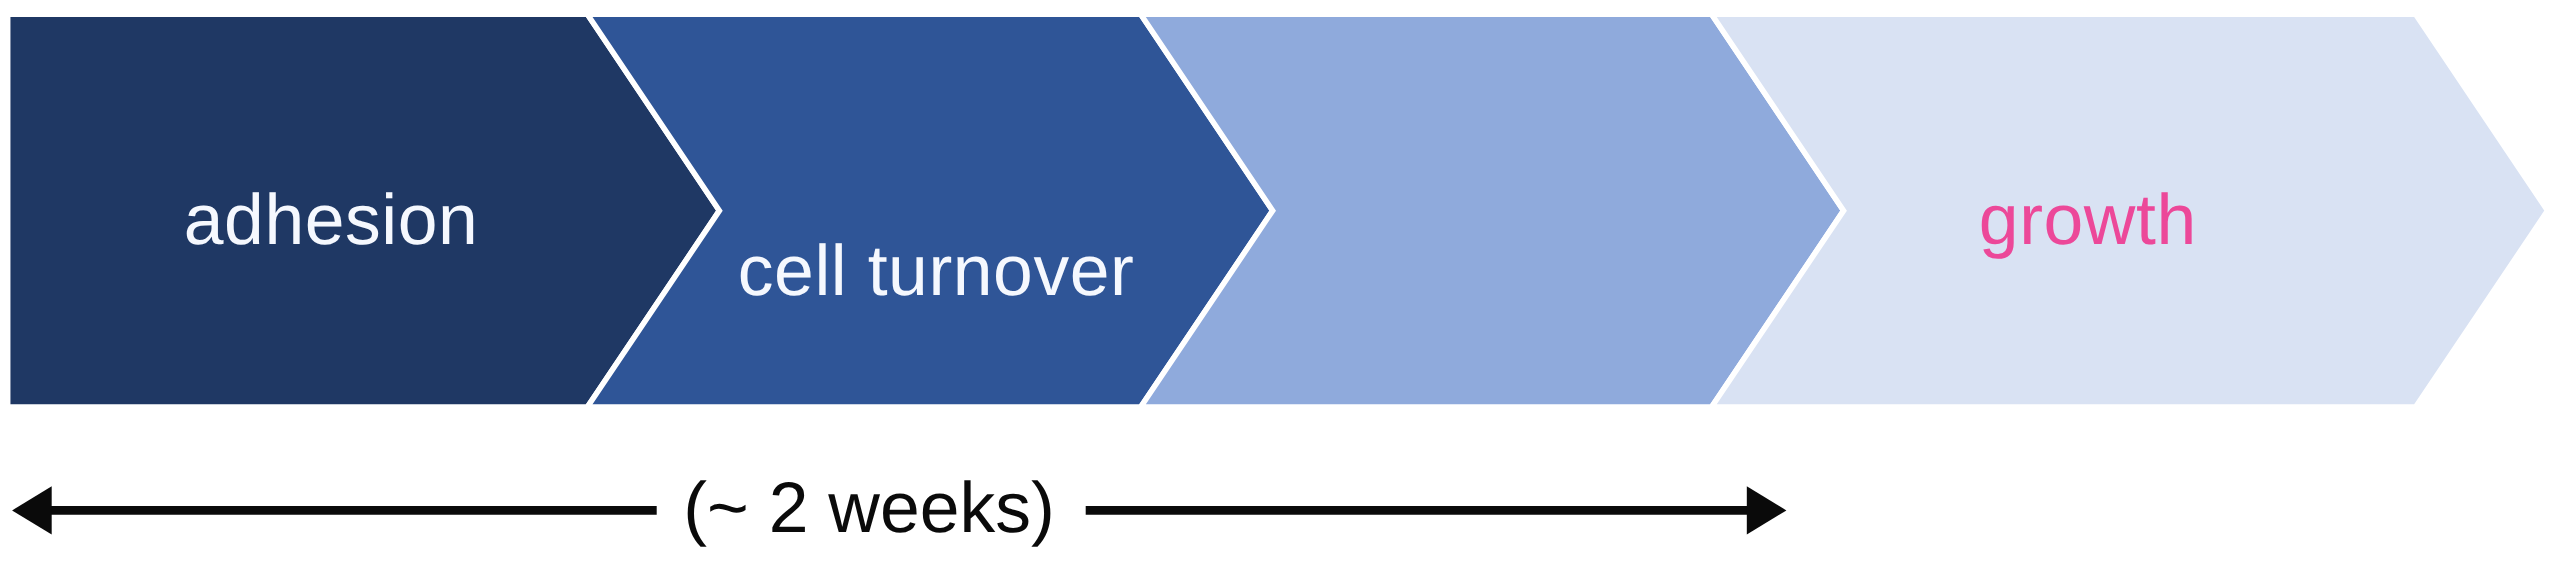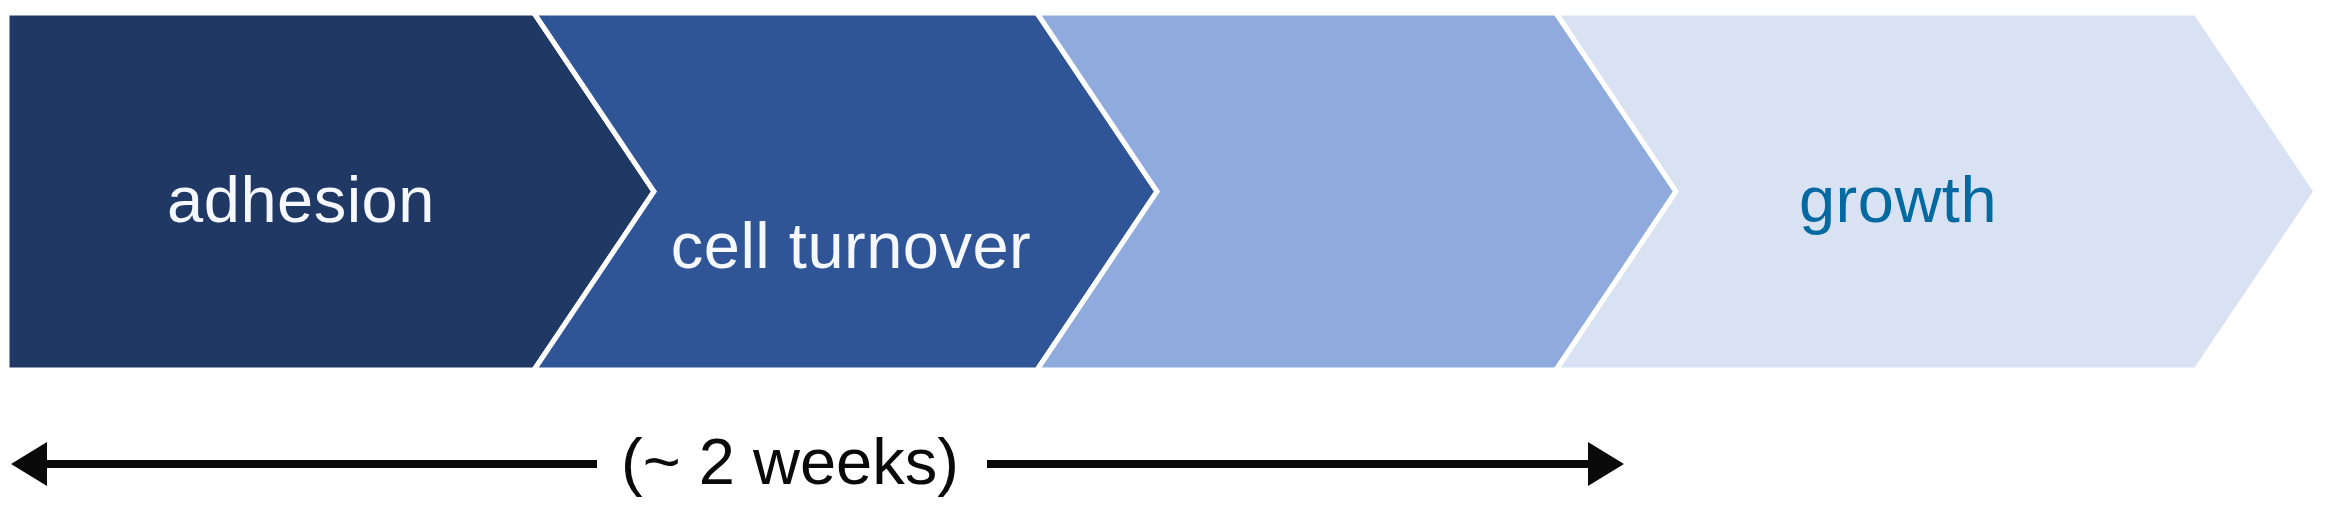--- a/index.html
+++ b/index.html
@@ -57,21 +57,21 @@
 
   <svg class="banner-svg" viewBox="0 0 2334 510">
     <polygon points="7,13 534,13 654,191.5 534,370 7,370" stroke-width="5" stroke-linejoin="miter" fill="#1F3864" stroke="#FFFFFF"></polygon>
     <polygon points="534,13 1037,13 1157,191.5 1037,370 534,370 654,191.5" stroke-width="5" stroke-linejoin="miter" fill="#2F5597" stroke="#FFFFFF"></polygon>
     <polygon points="1037,13 1556,13 1676,191.5 1556,370 1037,370 1157,191.5" stroke-width="5" stroke-linejoin="miter" fill="#8FAADC" stroke="#FFFFFF"></polygon>
     <polygon points="1556,13 2196,13 2316,191.5 2196,370 1556,370 1676,191.5" stroke-width="5" stroke-linejoin="miter" fill="#D9E2F3" stroke="#FFFFFF"></polygon>
   </svg>
 
   <div class="stage-label stage-label-1" style="color: rgb(245, 248, 254);">adhesion</div>
   <div class="stage-label stage-label-2" style="color: rgb(245, 248, 254);">cell turnover</div>
-  <div class="stage-label stage-label-4" style="color: #0369a1;">growth</div>
+  <div class="stage-label stage-label-4" style="color: #ec4899;">growth</div>
 
   <svg class="timeline-svg" viewBox="0 0 2334 510">
     <line x1="44" y1="464" x2="597" y2="464" stroke-width="8" stroke="#0A0A0A"></line>
     <line x1="987" y1="464" x2="1591" y2="464" stroke-width="8" stroke="#0A0A0A"></line>
     <polygon points="11,464 47,442 47,486" fill="#0A0A0A"></polygon>
     <polygon points="1624,464 1588,442 1588,486" fill="#0A0A0A"></polygon>
   </svg>
 
   <div class="timeline-label" style="color: rgb(10, 10, 10);">(~ 2 weeks)</div>
 

